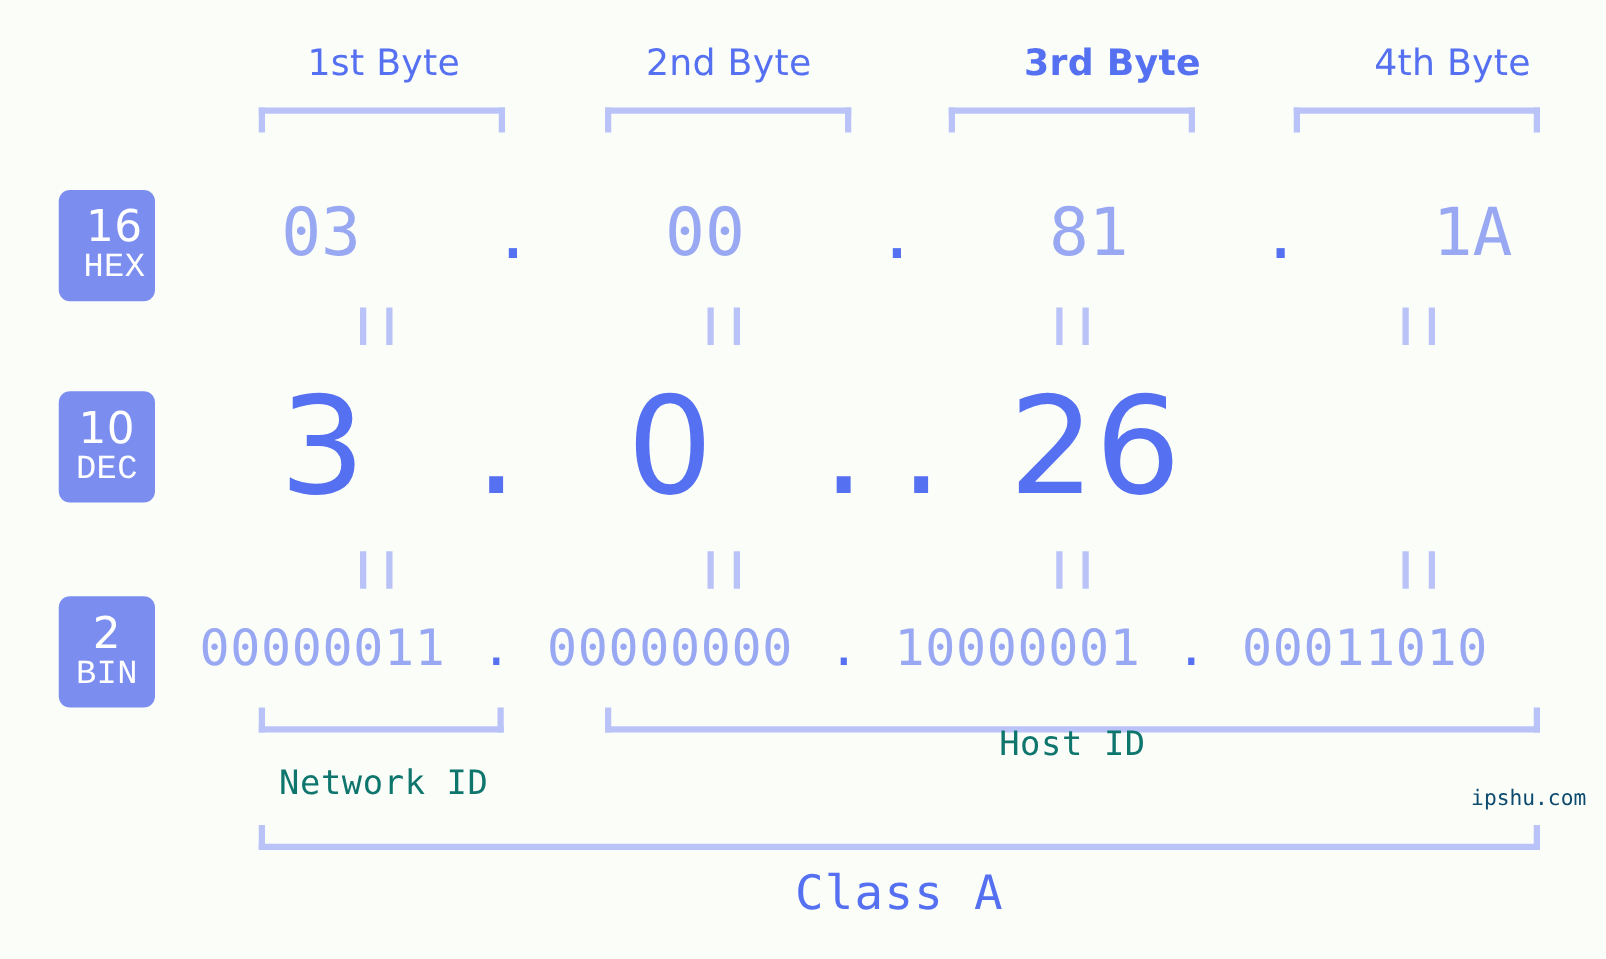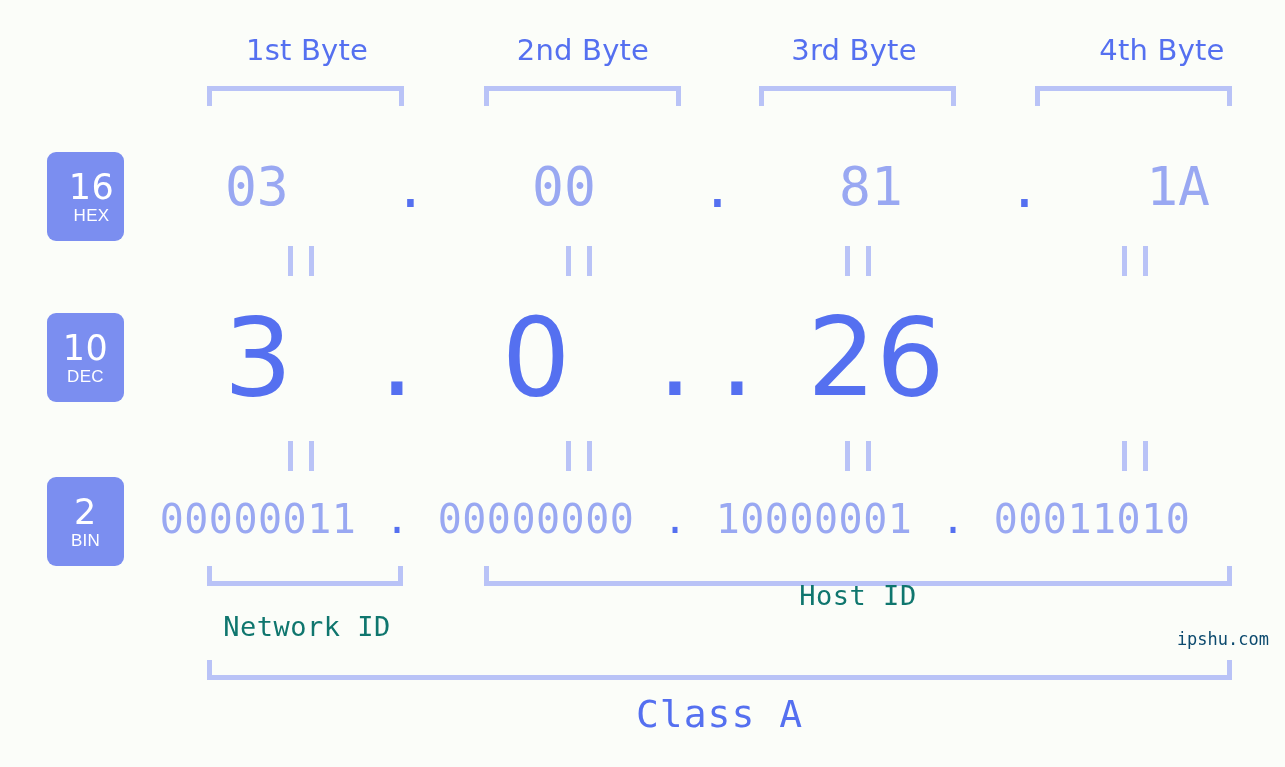--- a/index.html
+++ b/index.html
@@ -70,22 +70,22 @@
     line-height: 1;
   }
   .badge .num {
     font-family: "DejaVu Sans", sans-serif;
     font-size: 35px;
     font-weight: 400;
     letter-spacing: 0.5px;
     margin-bottom: 2px;
   }
   .badge .sub {
-    font-family: Liberation Sans, sans-serif;
-    font-size: 17px;
+    font-family: Liberation Mono, monospace;
+    font-size: 27px;
     font-weight: 400;
     letter-spacing: 0.3px;
   }
 
   
   .row {
     position: absolute;
     left: 150px;
     width: 1135px;
     display: flex;
@@ -200,21 +200,21 @@
     letter-spacing: 0px;
   }
 </style>
 </head>
 <body>
 
 <div class="stage">
 
   <div class="byte-label" style="left:177px;">1st Byte</div>
   <div class="byte-label" style="left:453px;">2nd Byte</div>
-  <div class="byte-label" style="left:724px;">3rd Byte</div>
+  <div class="byte-label" style="left:760px;font-weight:bold;">3rd Byte</div>
   <div class="byte-label" style="left:1032px;">4th Byte</div>
 
   <div class="bracket-down" style="left:207px;  top:86px; width:197px;"></div>
   <div class="bracket-down" style="left:484px;  top:86px; width:197px;"></div>
   <div class="bracket-down" style="left:759px;  top:86px; width:197px;"></div>
   <div class="bracket-down" style="left:1035px; top:86px; width:197px;"></div>
 
   <div class="badge" style="top:152px;padding-left:12px;">
     <span class="num">16</span>
     <span class="sub">HEX</span>

